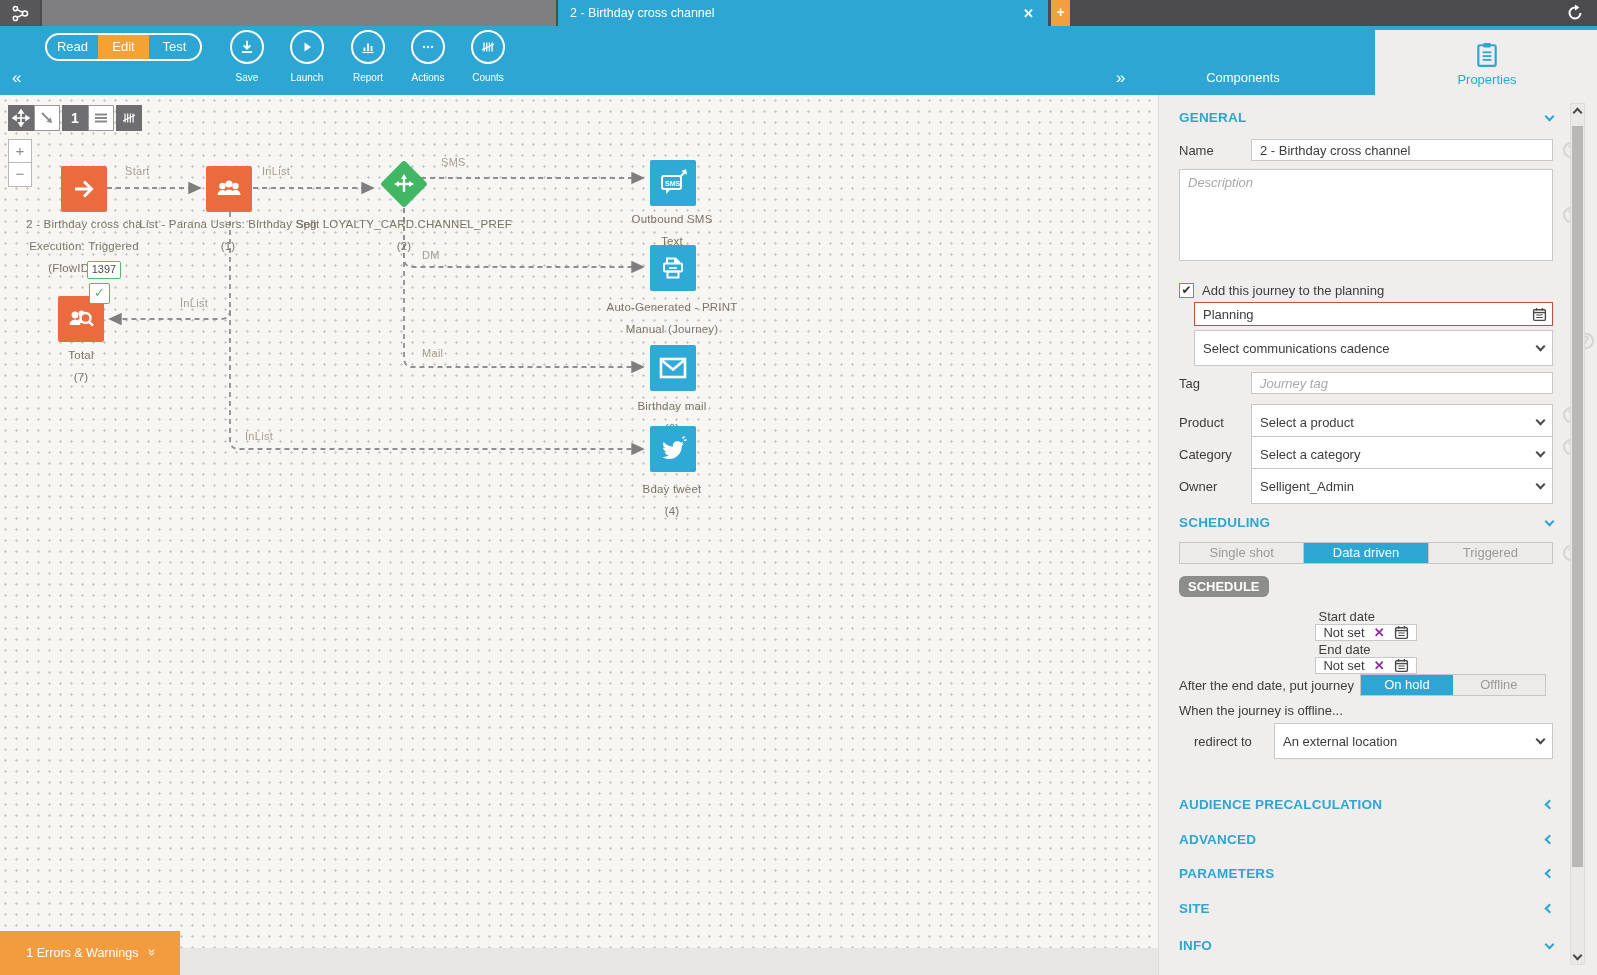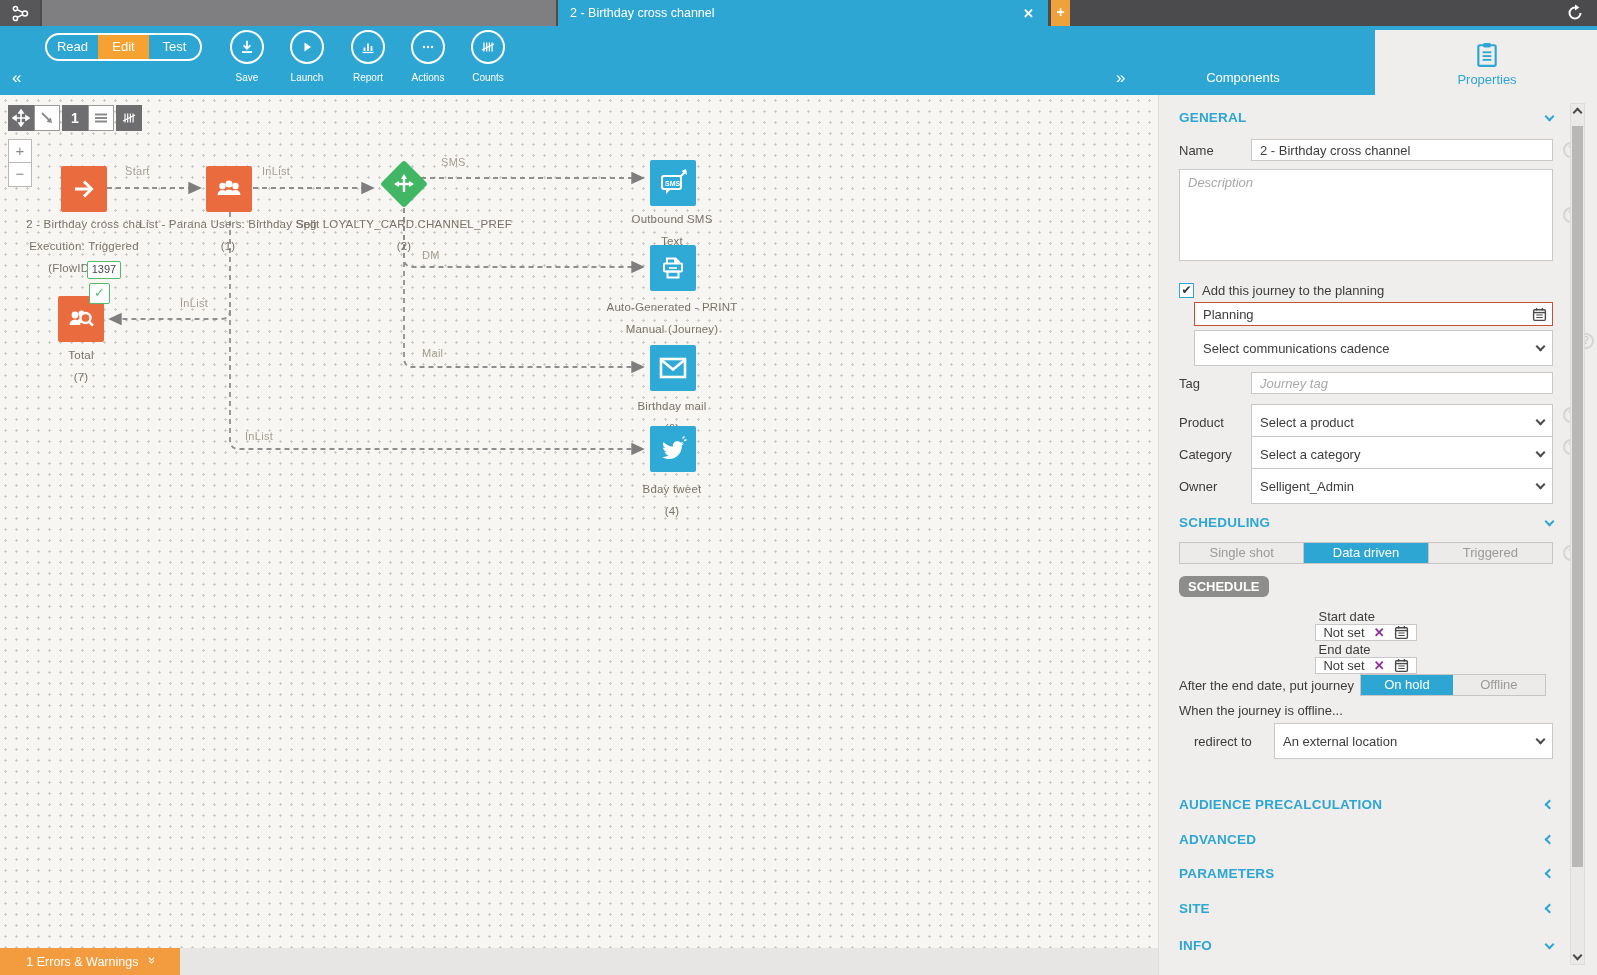--- a/index.html
+++ b/index.html
@@ -42,21 +42,21 @@
   .diamond { position:absolute; left:7px; top:7px; width:34px; height:34px; background:#41b664; border-radius:3px; transform:rotate(45deg); }
   .diamond-wrap svg { position:absolute; left:10px; top:10px; }
   .nlabel { position:absolute; width:260px; text-align:center; font-size:11.5px; color:#7b7366; letter-spacing:.2px; line-height:22px; z-index:1; }
   .badge-count { position:absolute; left:87px; top:166px; min-width:34px; height:18px; background:#fff; border:1.5px solid #55b96a; border-radius:2px; font-size:11px; color:#4a4a4a; text-align:center; line-height:15px; z-index:4; }
   .badge-check { position:absolute; left:89px; top:188px; width:21px; height:21px; background:#fff; border:1.5px solid #55b96a; border-radius:2px; color:#55b96a; font-size:13px; text-align:center; line-height:18px; z-index:4; }
   .ctoolbar button { position:absolute; top:10px; width:26px; height:26px; border:1px solid #9a9998; display:flex; align-items:center; justify-content:center; background:#fff; }
   .ctoolbar button.dark { background:#6e6e70; border-color:#6e6e70; color:#fff; font-weight:bold; font-size:14px; }
   .zoomctl { position:absolute; left:8px; top:44px; width:24px; border:1px solid #b9b8b6; background:#fff; z-index:5; }
   .zoomctl div { height:23px; text-align:center; line-height:22px; font-size:15px; color:#8a8a88; }
   .zoomctl div:first-child { border-bottom:1px solid #b9b8b6; }
-  .errorsbar { position:absolute; left:0; bottom:0; width:180px; height:27px; background:#f39c3f; color:#fff; font-size:12.5px; display:flex; align-items:center; justify-content:center; gap:10px; z-index:6; }
+  .errorsbar { position:absolute; left:0; bottom:0; width:180px; height:44px; background:#f39c3f; color:#fff; font-size:12.5px; display:flex; align-items:center; justify-content:center; gap:10px; z-index:6; }
   .hscroll { position:absolute; left:180px; bottom:0; width:978px; height:27px; background:#e7e6e4; z-index:5; }
   .chevs-up { display:inline-block; transform:rotate(-90deg); font-size:13px; letter-spacing:-2px; }
 
   
   .panel { position:absolute; top:95px; left:1158px; right:0; bottom:0; background:#efeeec; border-left:1px solid #dddcda; font-size:13px; color:#3c3c3c; }
   .prow { position:absolute; left:20px; width:374px; }
   .phead { display:flex; align-items:center; justify-content:space-between; color:#2ea6d3; font-weight:bold; font-size:13.5px; letter-spacing:.2px; }
   .lblrow { display:flex; align-items:center; }
   .lblrow .lab { width:72px; flex:none; }
   input.txt, textarea.txt { border:1px solid #c9c8c6; background:#fff; font-size:13px; color:#3c3c3c; font-family:"Liberation Sans",sans-serif; padding:2px 8px; height:22px; width:100%; }

